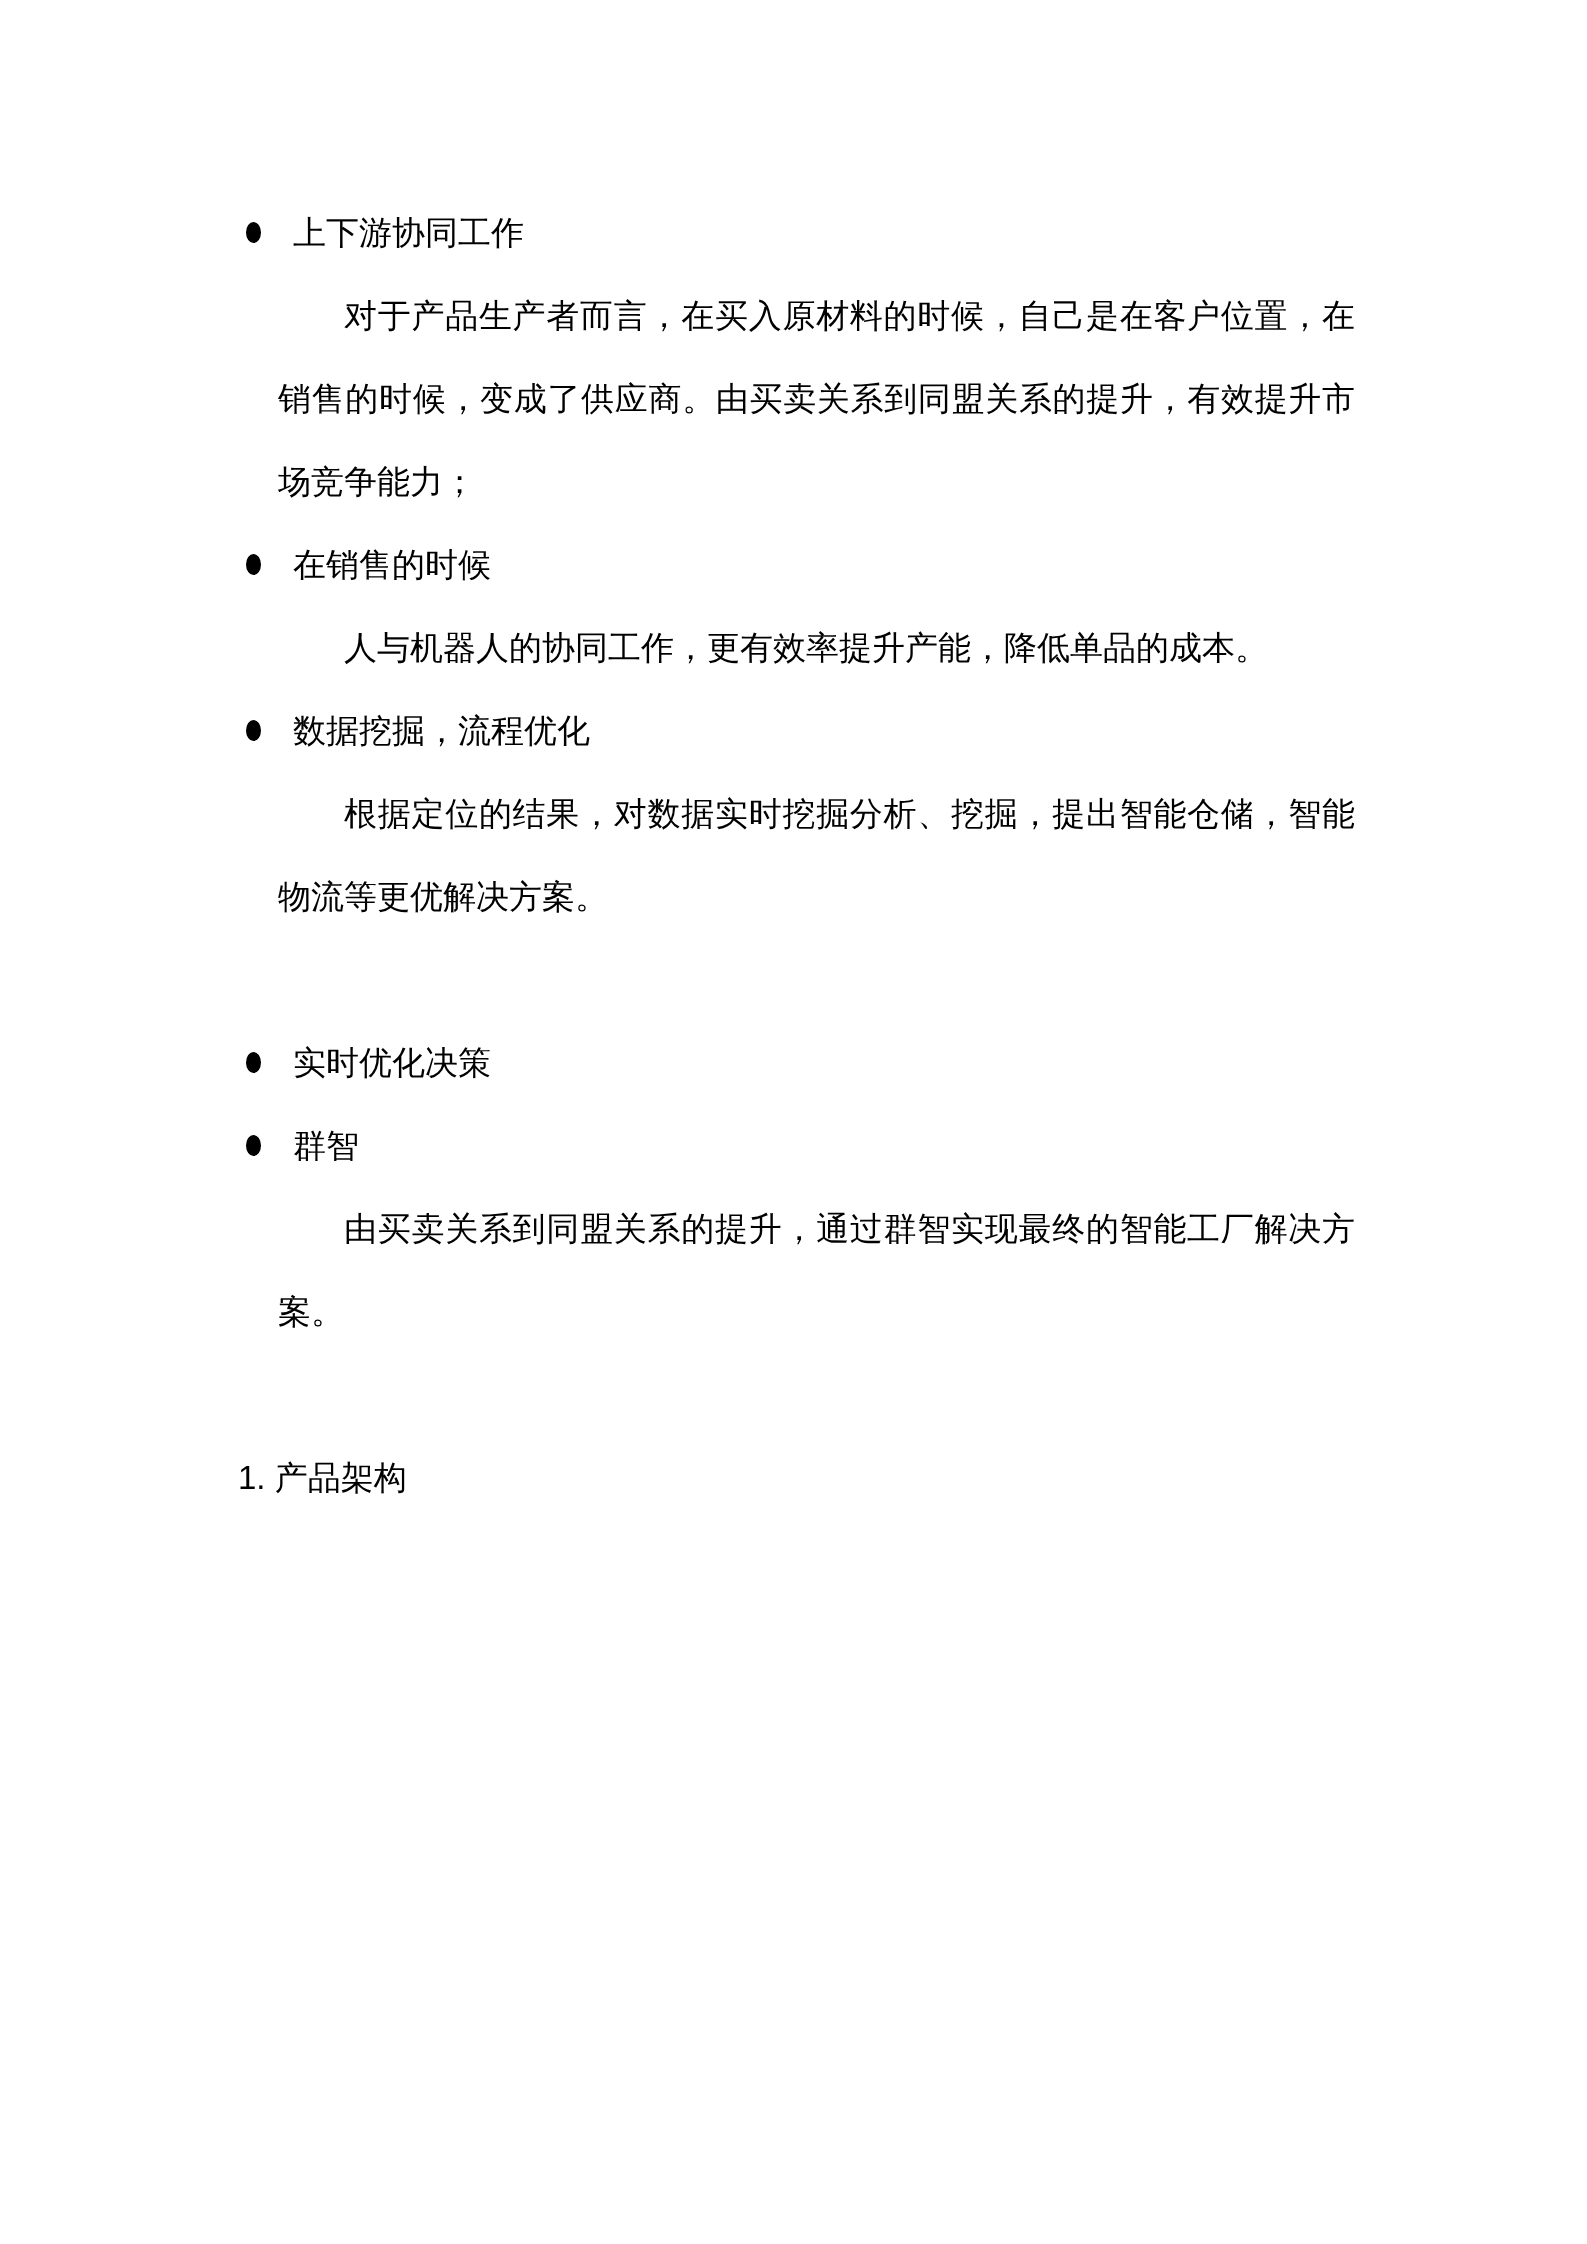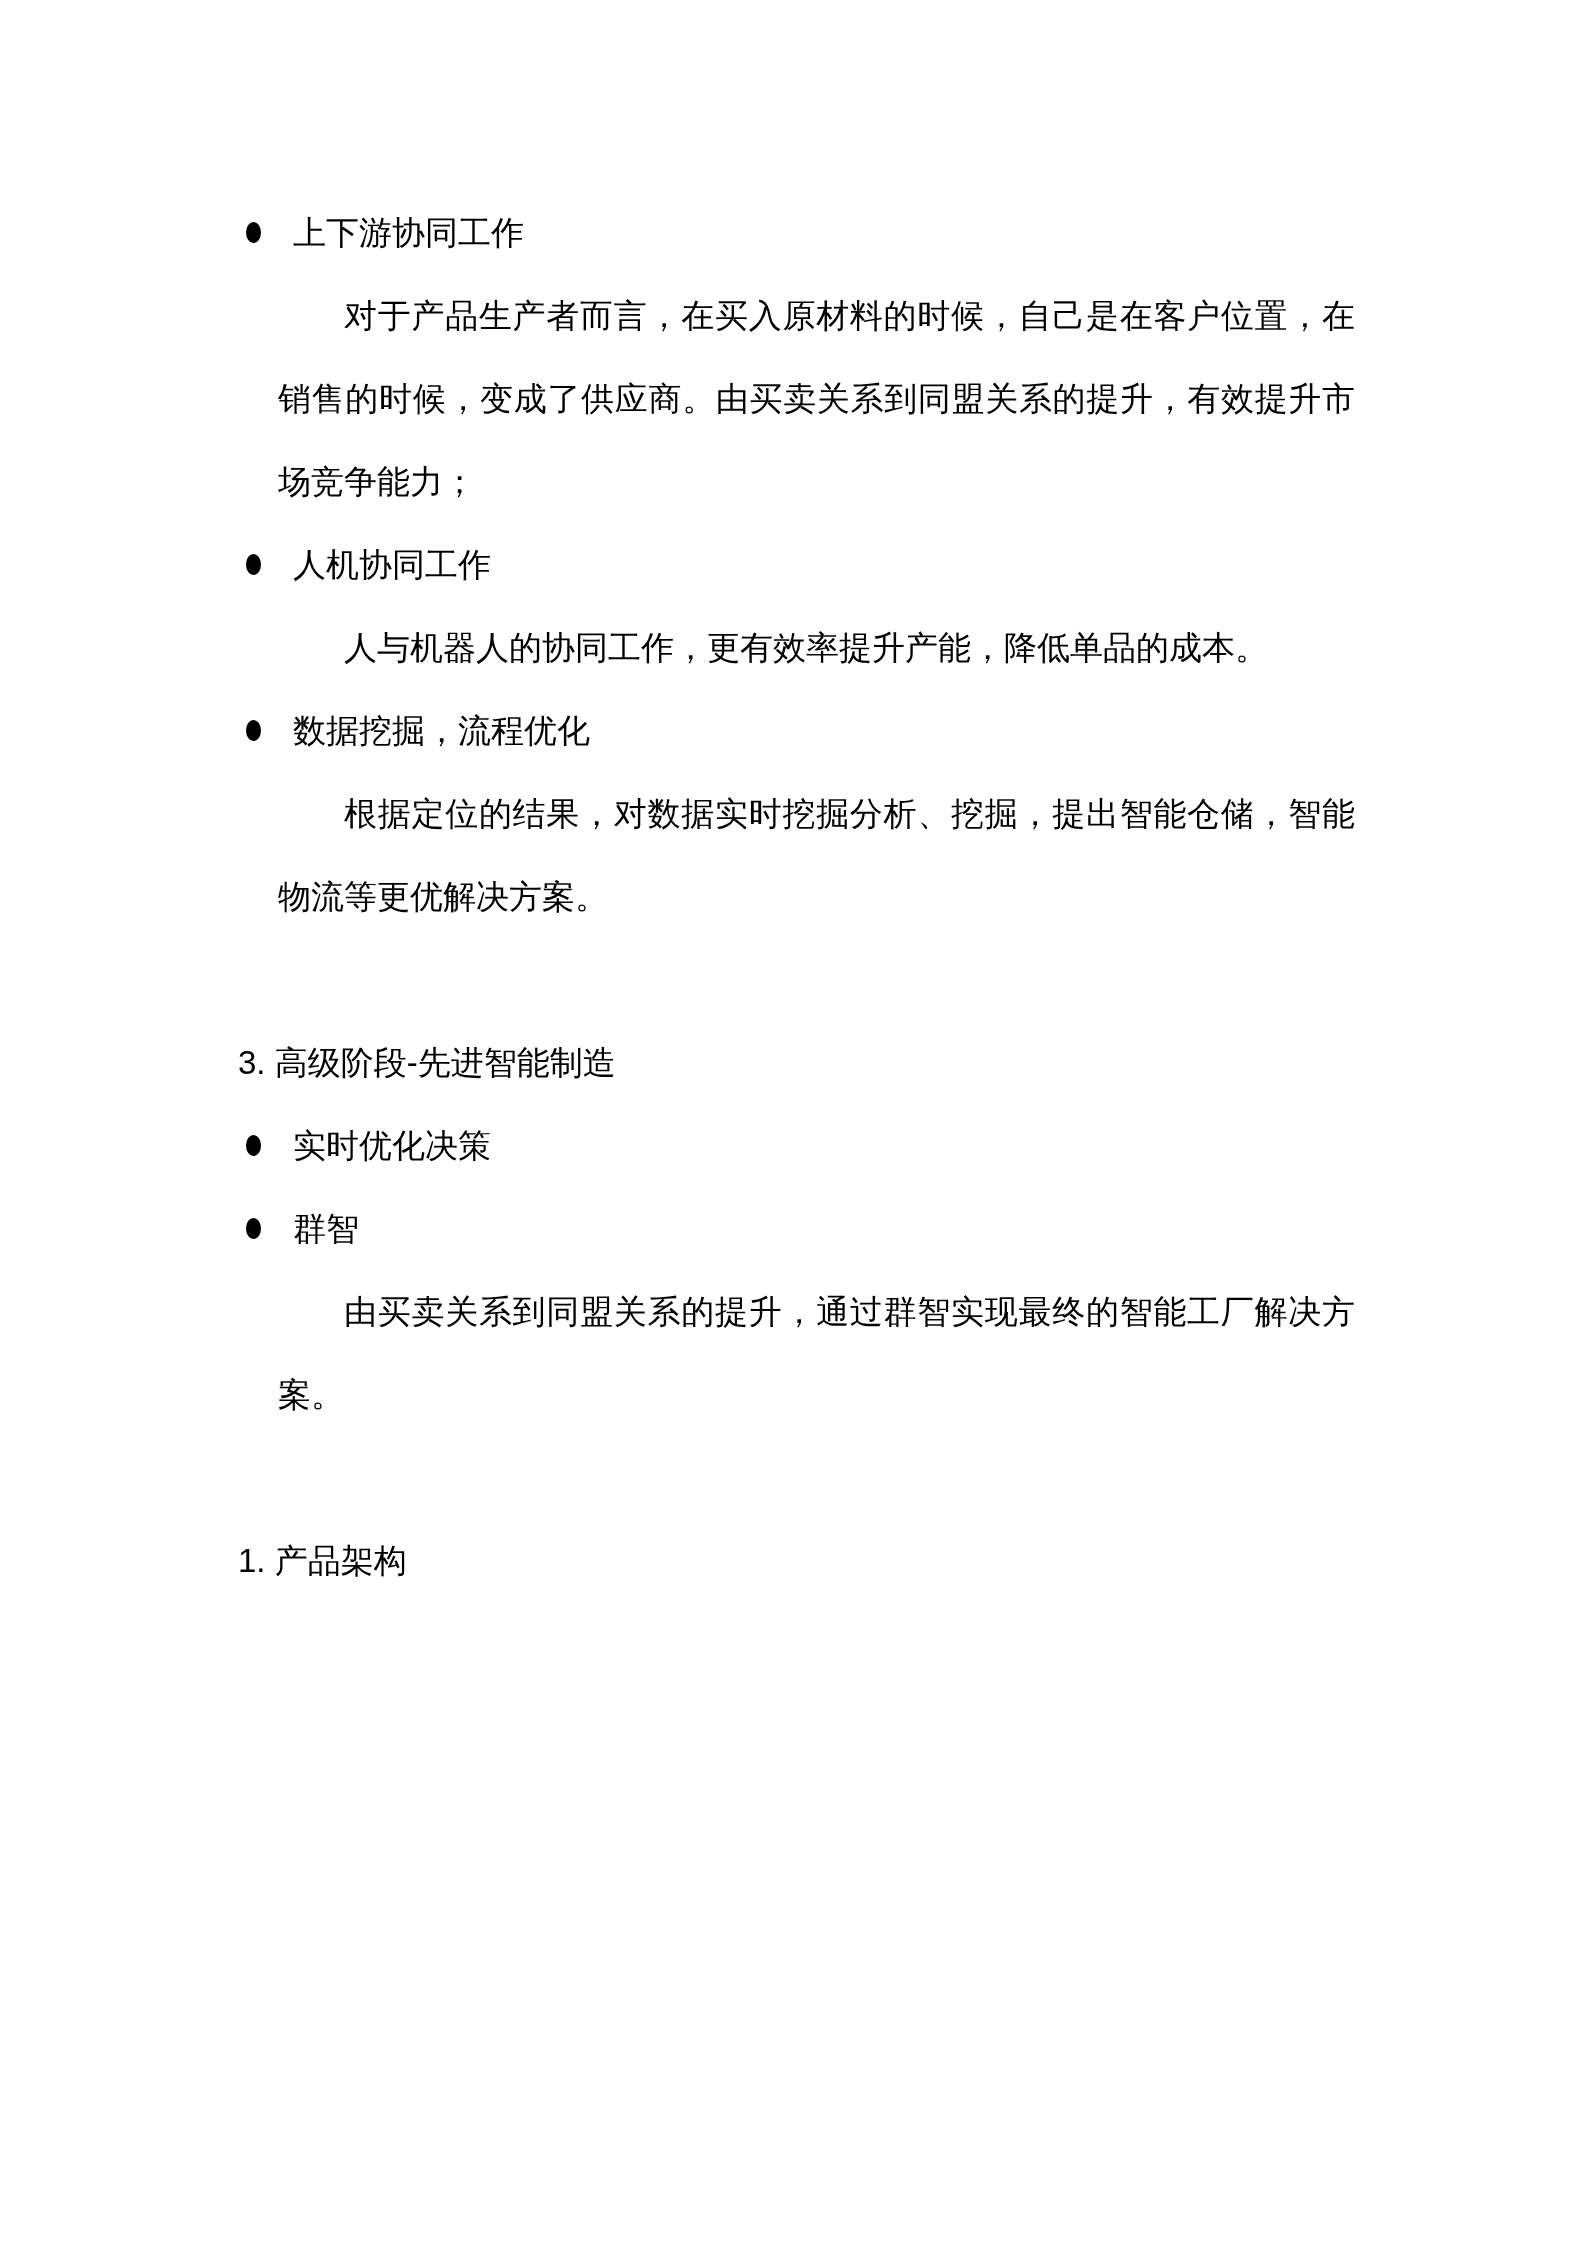--- a/index.html
+++ b/index.html
@@ -55,35 +55,34 @@
 
     <div class="block bullet-item">
       <span class="bullet-dot"></span>
       <span>上下游协同工作</span>
     </div>
 
     <p class="block para">对于产品生产者而言，在买入原材料的时候，自己是在客户位置，在销售的时候，变成了供应商。由买卖关系到同盟关系的提升，有效提升市场竞争能力；</p>
 
     <div class="block bullet-item">
       <span class="bullet-dot"></span>
-      <span>人机协同工作</span>
+      <span>在销售的时候</span>
     </div>
 
     <p class="block para">人与机器人的协同工作，更有效率提升产能，降低单品的成本。</p>
 
     <div class="block bullet-item">
       <span class="bullet-dot"></span>
       <span>数据挖掘，流程优化</span>
     </div>
 
     <p class="block para">根据定位的结果，对数据实时挖掘分析、挖掘，提出智能仓储，智能物流等更优解决方案。</p>
 
     <div class="spacer"></div>
 
-    <div class="block heading">3. 高级阶段-先进智能制造</div>
 
     <div class="block bullet-item">
       <span class="bullet-dot"></span>
       <span>实时优化决策</span>
     </div>
 
 
     <div class="block bullet-item">
       <span class="bullet-dot"></span>
       <span>群智</span>

